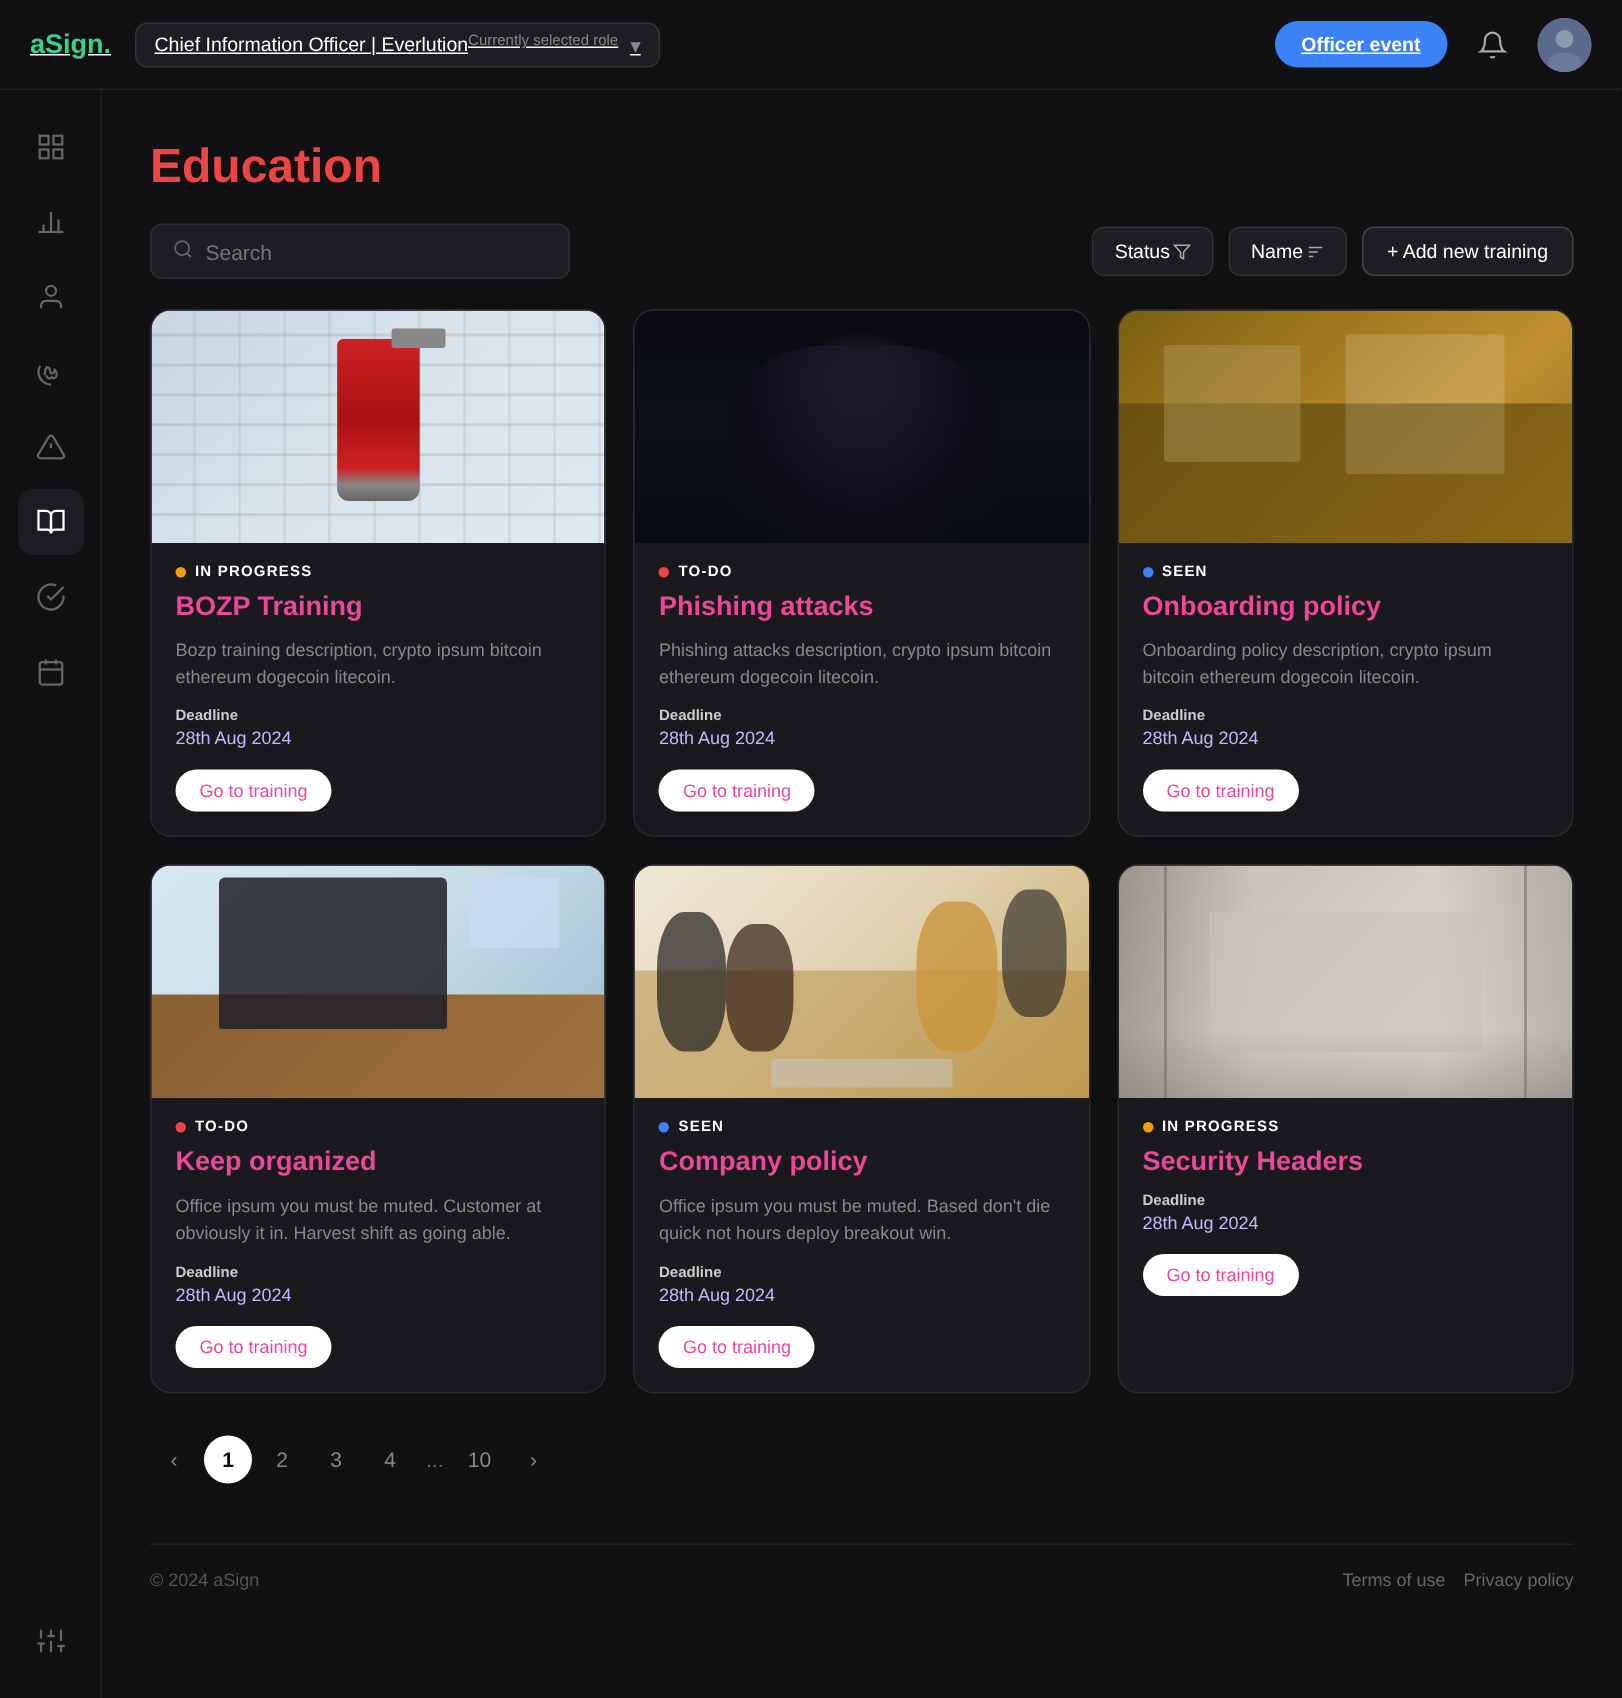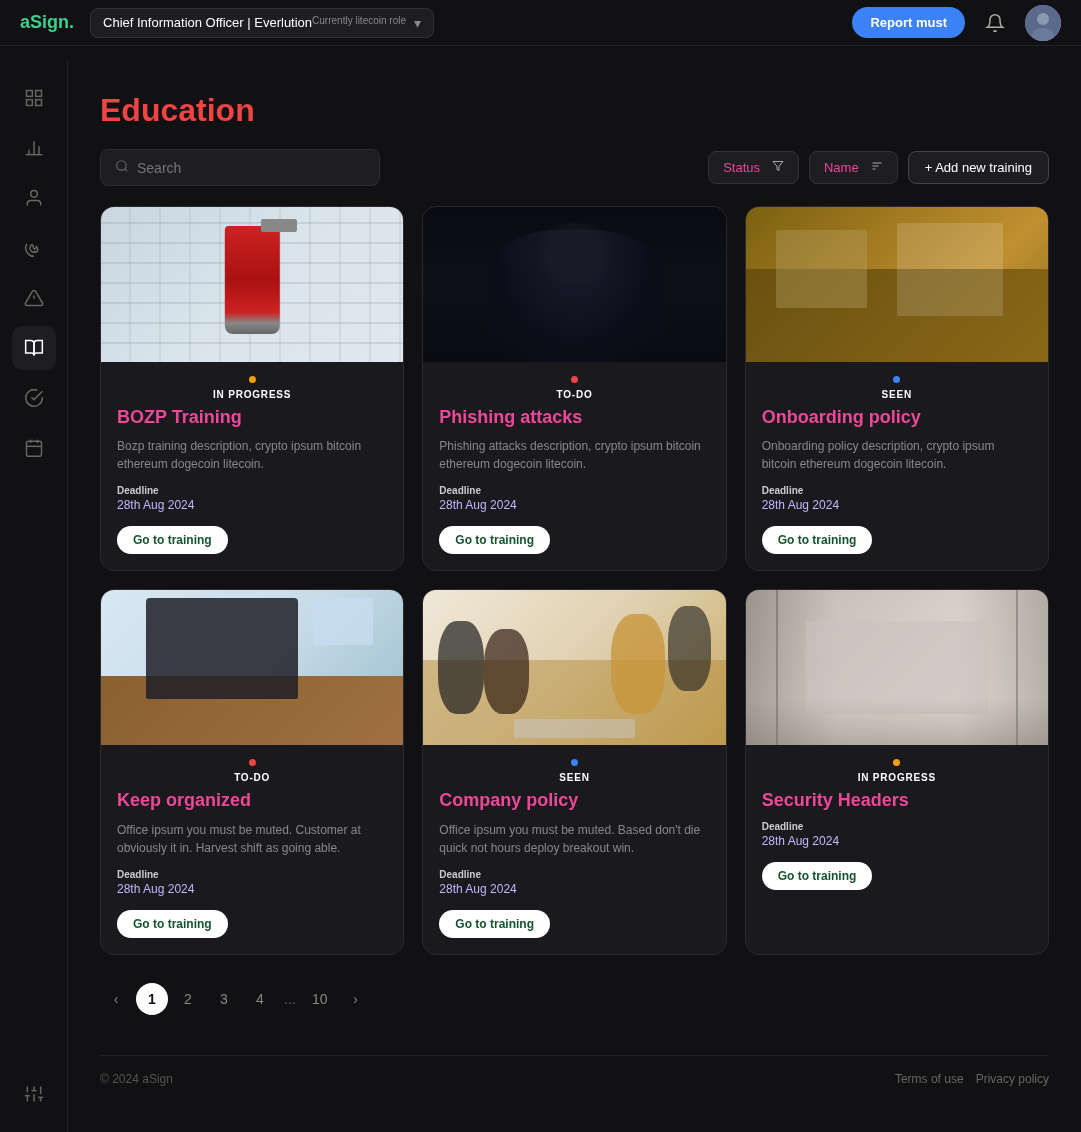--- a/index.html
+++ b/index.html
@@ -11,28 +11,29 @@
       width: 1081px;
       overflow-x: hidden;
     }
 
     
     .topnav {
       display: flex;
       align-items: center;
       justify-content: space-between;
       padding: 0 20px;
-      height: 46px;
+      height: 60px;
       background: #111113;
       border-bottom: 1px solid #222;
       position: fixed;
       top: 0;
       left: 0;
       width: 1081px;
       z-index: 100;
+      text-decoration: underline;
     }
     .topnav-left { display: flex; align-items: center; gap: 16px; }
     .logo {
       display: flex; align-items: center; gap: 6px;
       font-size: 18px; font-weight: 700; color: #3ecf8e;
     }
     .role-selector {
       display: flex; align-items: center; gap: 8px;
       background: #1e1e22; border: 1px solid #333; border-radius: 8px;
       padding: 6px 12px; cursor: pointer;
@@ -115,23 +116,23 @@
       background: #1e1e22; border: 1px solid #2e2e32; border-radius: 8px;
       padding: 9px 14px; width: 280px;
     }
     .search-icon { color: #666; font-size: 14px; }
     .search-input {
       background: none; border: none; outline: none;
       color: #ef4444; font-size: 14px; width: 100%;
     }
     .toolbar-right { display: flex; align-items: center; gap: 10px; }
     .filter-btn {
-      display: flex; align-items: flex-start; gap: 12px;
+      display: flex; align-items: center; gap: 2px;
       background: #1e1e22; border: 1px solid #333; border-radius: 8px;
-      padding: 8px 14px; color: #ec4899; font-size: 13px; cursor: pointer;
+      padding: 8px 14px; color: #ffffff; font-size: 13px; cursor: pointer;
     }
     .add-btn {
       display: flex; align-items: center; gap: 6px;
       background: #1e1e22; border: 1px solid #444; border-radius: 8px;
       padding: 8px 16px; color: #fff; font-size: 13px; cursor: pointer; font-weight: 500;
     }
 
     
     .card-grid {
       display: grid;
@@ -152,40 +153,40 @@
       display: block;
       background: #333;
       position: relative;
       overflow: hidden;
     }
 
     .card-body { padding: 14px 16px 16px; }
     .card-status {
       display: flex; align-items: center; gap: 6px;
       font-size: 10px; font-weight: 700; letter-spacing: 0.8px;
-      text-transform: uppercase; margin-bottom: 6px; flex-direction: column;
+      text-transform: uppercase; margin-bottom: 6px;
     }
     .status-dot {
       width: 7px; height: 7px; border-radius: 50%; flex-shrink: 0;
     }
     .status-dot.yellow { background: #f59e0b; }
     .status-dot.red { background: #ef4444; }
     .status-dot.blue { background: #3b82f6; }
 
     .card-title {
       font-size: 18px; font-weight: 700; color: #ec4899; margin-bottom: 8px; line-height: 1.3;
     }
     .card-desc {
       font-size: 12px; color: #888; line-height: 1.5; margin-bottom: 12px;
     }
     .card-deadline-label { font-size: 10px; font-weight: 700; color: #ccc; margin-bottom: 2px; }
     .card-deadline-value { font-size: 12px; color: #c4b5fd; margin-bottom: 14px; }
     .go-to-btn {
-      background: #fff; color: #14532d; border: none; border-radius: 20px;
-      padding: 7px 16px; font-size: 12px; font-weight: 700; cursor: pointer;
+      background: #fff; color: #ec4899; border: none; border-radius: 20px;
+      padding: 7px 16px; font-size: 12px; font-weight: 400; cursor: pointer;
     }
 
     
     .pagination {
       display: flex; align-items: center; gap: 4px;
       justify-content: flex-start; margin-top: 8px;
     }
     .page-btn {
       width: 32px; height: 32px; border-radius: 50%;
       display: flex; align-items: center; justify-content: center;
@@ -212,27 +213,27 @@
 <body>
 
 <nav class="topnav">
   <div class="topnav-left">
     <div class="logo">
       <span>aSign.</span>
     </div>
     <div class="role-selector">
       <div class="role-selector-text">
         <span class="role-title">Chief Information Officer | Everlution</span>
-        <span class="role-sub">Currently litecoin role</span>
+        <span class="role-sub">Currently selected role</span>
       </div>
       <span style="color:#888;font-size:14px;">▾</span>
     </div>
   </div>
   <div class="topnav-right">
-    <button class="report-btn">Report must</button>
+    <button class="report-btn">Officer event</button>
     <div class="notif-icon">
       <svg class="icon-svg" viewBox="0 0 24 24">
         <path d="M18 8A6 6 0 0 0 6 8c0 7-3 9-3 9h18s-3-2-3-9" stroke="#aaa"></path>
         <path d="M13.73 21a2 2 0 0 1-3.46 0" stroke="#aaa"></path>
       </svg>
     </div>
     <div class="avatar">
       <svg width="36" height="36" viewBox="0 0 36 36">
         <circle cx="18" cy="18" r="18" fill="#5a6a8a"></circle>
         <circle cx="18" cy="14" r="6" fill="#8a9ab0"></circle>

